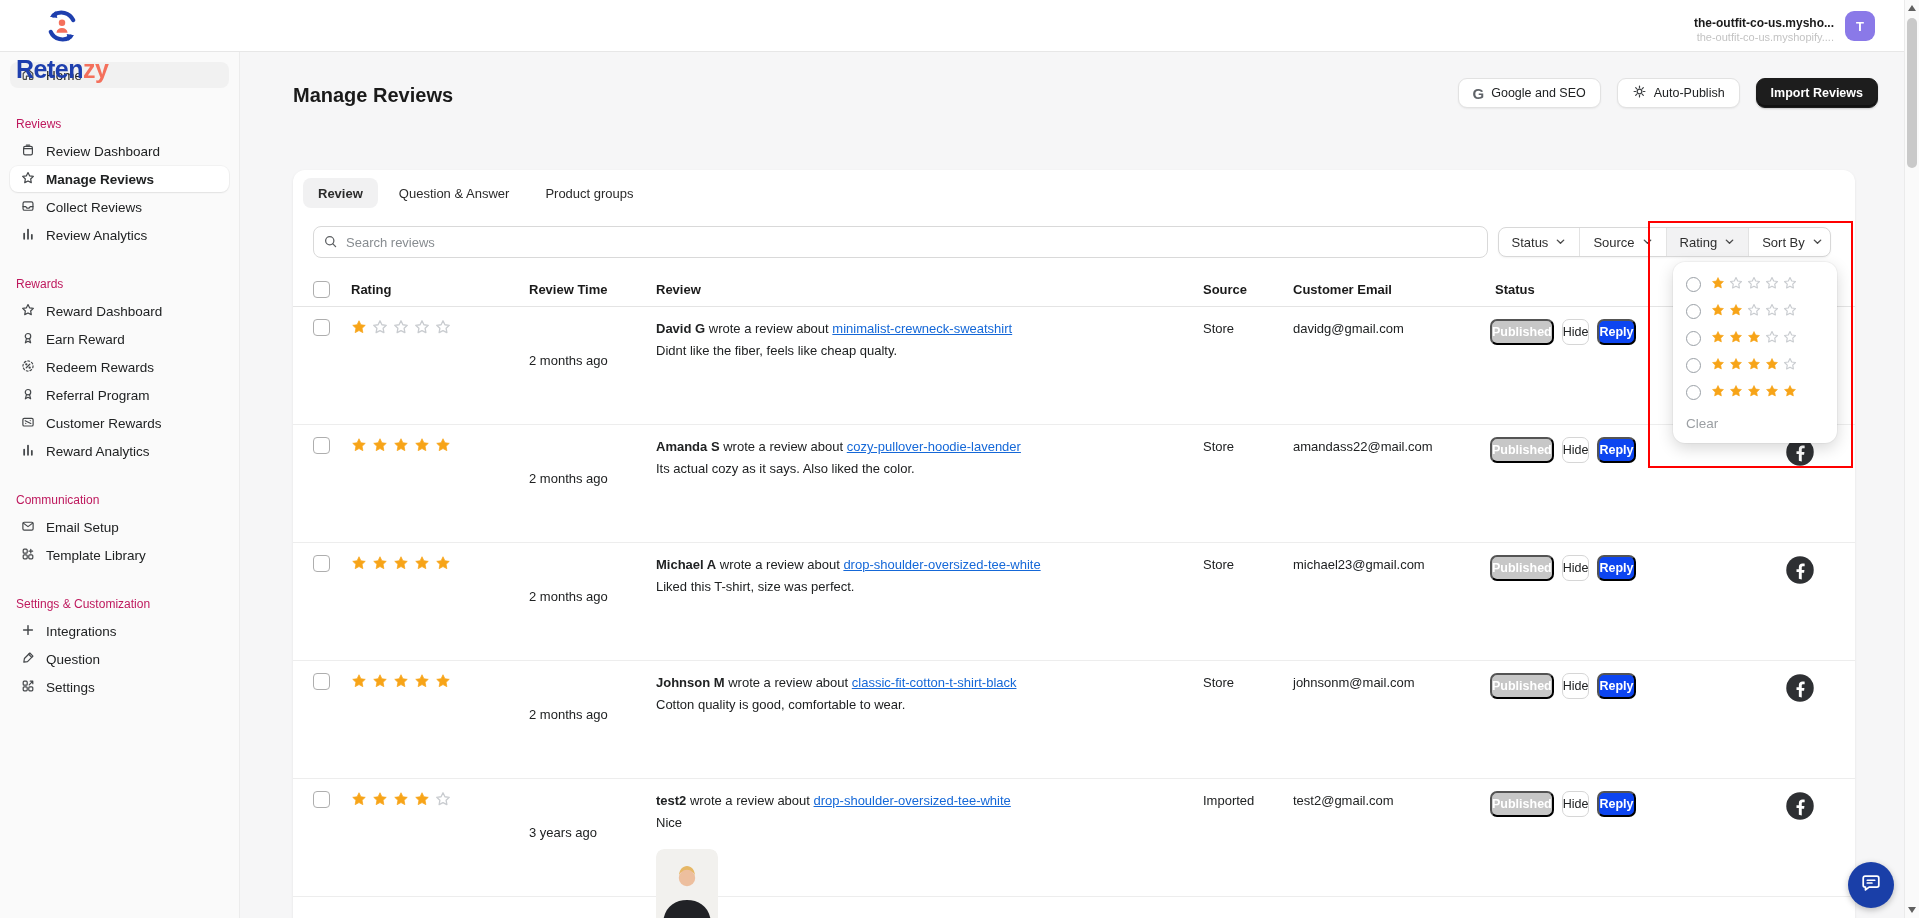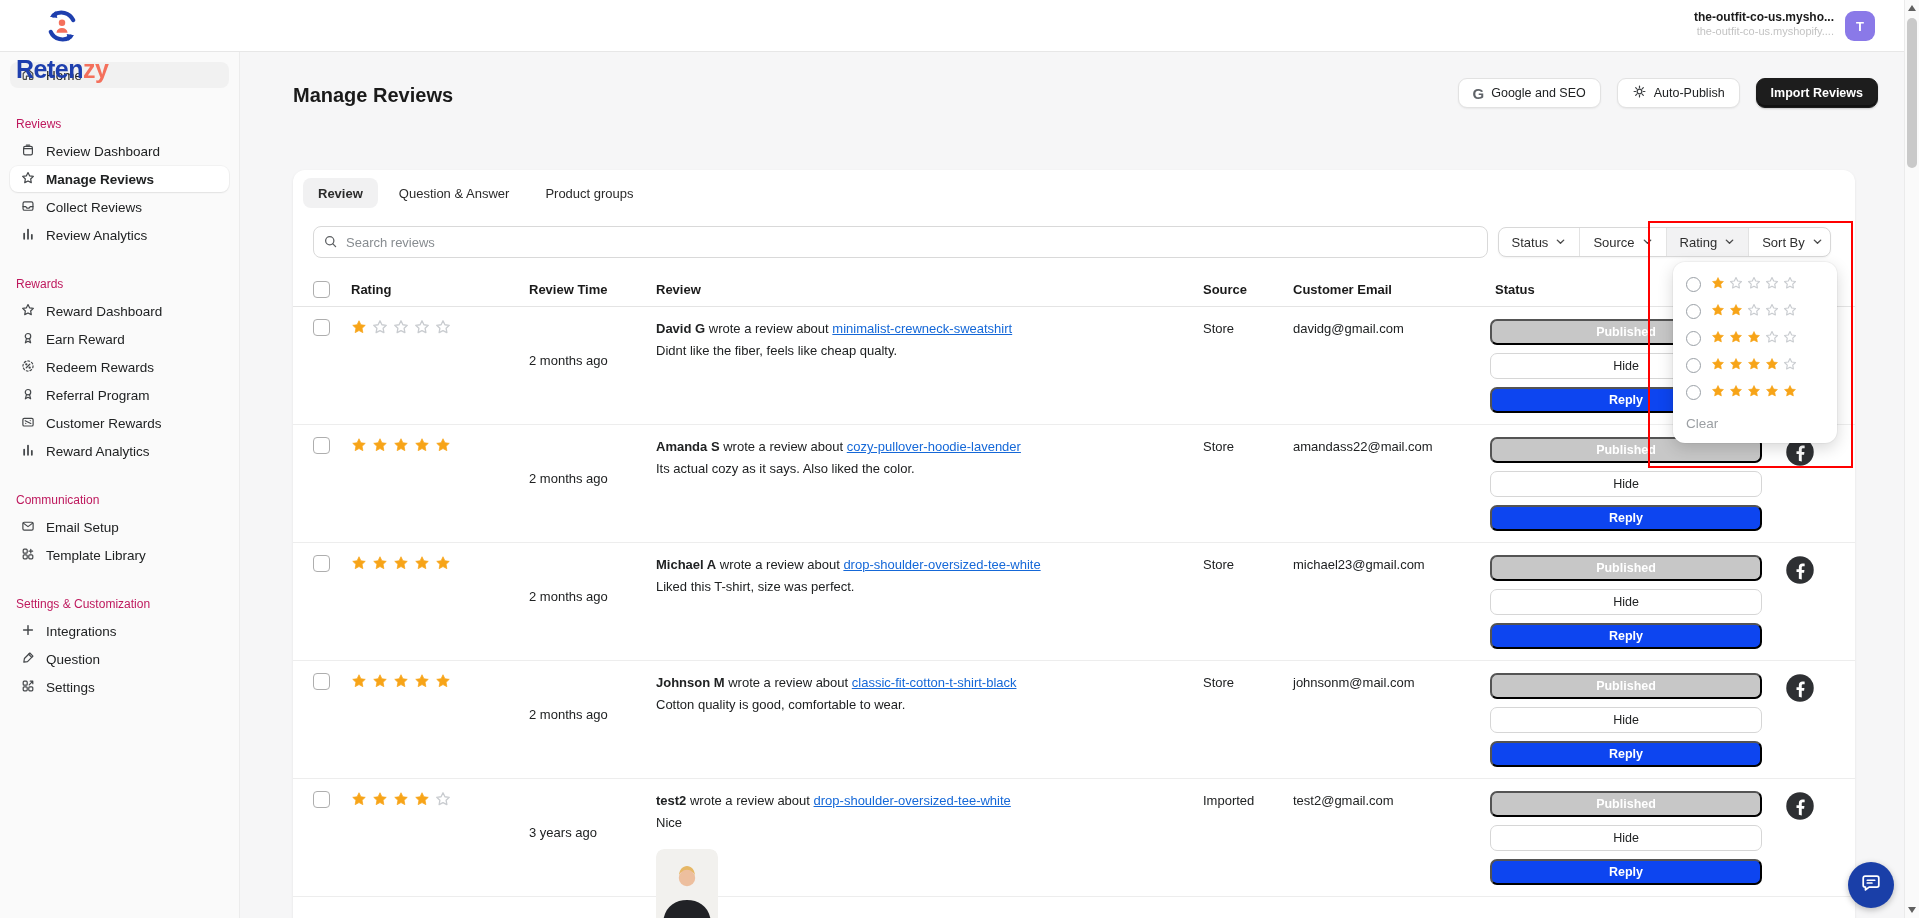--- a/index.html
+++ b/index.html
@@ -10,21 +10,21 @@
     --brand-blue:#1e3fae; --brand-coral:#f4705c; --red:#ff0000;
     --chat:#1a3fa8; --avatar:#8a79e8;
   }
 
   
   .topbar { position:absolute; top:0; left:0; width:1919px; height:52px; background:#fff; border-bottom:1px solid #e7e7e7; z-index:30; }
   .brand { position:absolute; left:16px; top:8px; display:flex; align-items:center; gap:7px;flex-direction:column; }
   .brand-name { font-size:25px; font-weight:800; letter-spacing:-0.5px; }
   .brand-name .p1 { color:var(--brand-blue); }
   .brand-name .p2 { color:var(--brand-coral); }
-  .store-block { position:absolute; right:85px; top:10px; text-align:right; line-height:1.25; }
+  .store-block { position:absolute; right:85px; top:16px; text-align:right; line-height:1.25; }
   .store-name { font-size:12px; font-weight:700; color:#1a1a1a; }
   .store-domain { font-size:11px; color:#c3c3c3; }
   .avatar { position:absolute; right:44px; top:11px; width:30px; height:30px; border-radius:9px; background:var(--avatar); color:#fff; font-size:13px; font-weight:700; display:flex; align-items:center; justify-content:center; }
 
   
   .sidebar { position:absolute; left:0; top:52px; width:240px; height:866px; background:#fafafa; border-right:1px solid #ececec; padding:10px 10px; z-index:20; }
   .side-item { display:flex; align-items:center; gap:10px; height:26px; padding:0 10px; border-radius:8px; font-size:13.5px; color:#202223; cursor:pointer; margin-bottom:2px; }
   .side-item svg { width:16px; height:16px; color:#44474a; flex:none; }
   .side-item.home { background:#f1f1f1; }
   .side-item.active { background:#ffffff; font-weight:700; box-shadow:0 1px 2px rgba(0,0,0,.07), 0 0 0 1px rgba(0,0,0,.03); }
@@ -66,21 +66,21 @@
   .stars { position:absolute; left:58px; top:12px; display:flex; gap:5px; }
   .stars svg, .dstars svg { width:16px; height:16px; }
   .cell-time { position:absolute; left:236px; top:14px; font-size:13px;margin-top:32px; }
   .cell-review { position:absolute; left:363px; top:14px; font-size:13px; max-width:520px; }
   .cell-review .author { font-weight:700; }
   .cell-review a { color:var(--link); }
   .review-body { position:absolute; left:363px; top:36px; font-size:13px; color:#202223; }
   .review-photo { position:absolute; left:363px; top:70px; border-radius:8px; overflow:hidden; }
   .cell-source { position:absolute; left:910px; top:14px; font-size:13px; }
   .cell-email { position:absolute; left:1000px; top:14px; font-size:13px; }
-  .btn-stack { position:absolute; left:1197px; top:12px; width:272px; display:flex; flex-direction:column; gap:8px; }
+  .btn-stack { position:absolute; left:1197px; top:12px; width:272px; display:flex; flex-direction:row; gap:8px; }
   .sbtn { height:26px; border-radius:7px; font-size:12.5px; display:flex; align-items:center; justify-content:center; cursor:pointer; font-family:inherit; }
   .sbtn.published { background:#c7c7c7; color:#fff; font-weight:700; }
   .sbtn.hide { background:#fff; color:#202223; border:1px solid #d6d6d6; }
   .sbtn.reply { background:var(--reply); color:#fff; font-weight:700; }
   .fb { position:absolute; left:1492px; top:12px; width:30px; height:30px; cursor:pointer; }
 
   
   .rating-panel { position:absolute; left:1673px; top:262px; width:164px; height:181px; background:#fff; border-radius:12px; box-shadow:0 5px 16px rgba(0,0,0,.16), 0 0 0 1px rgba(0,0,0,.03); z-index:50; padding-top:9px; }
   .ropt { display:flex; align-items:center; gap:10px; height:27px; padding:0 13px; cursor:pointer; }
   .radio { width:15px; height:15px; border:1.5px solid #9aa0a6; border-radius:50%; background:#fff; flex:none; }

